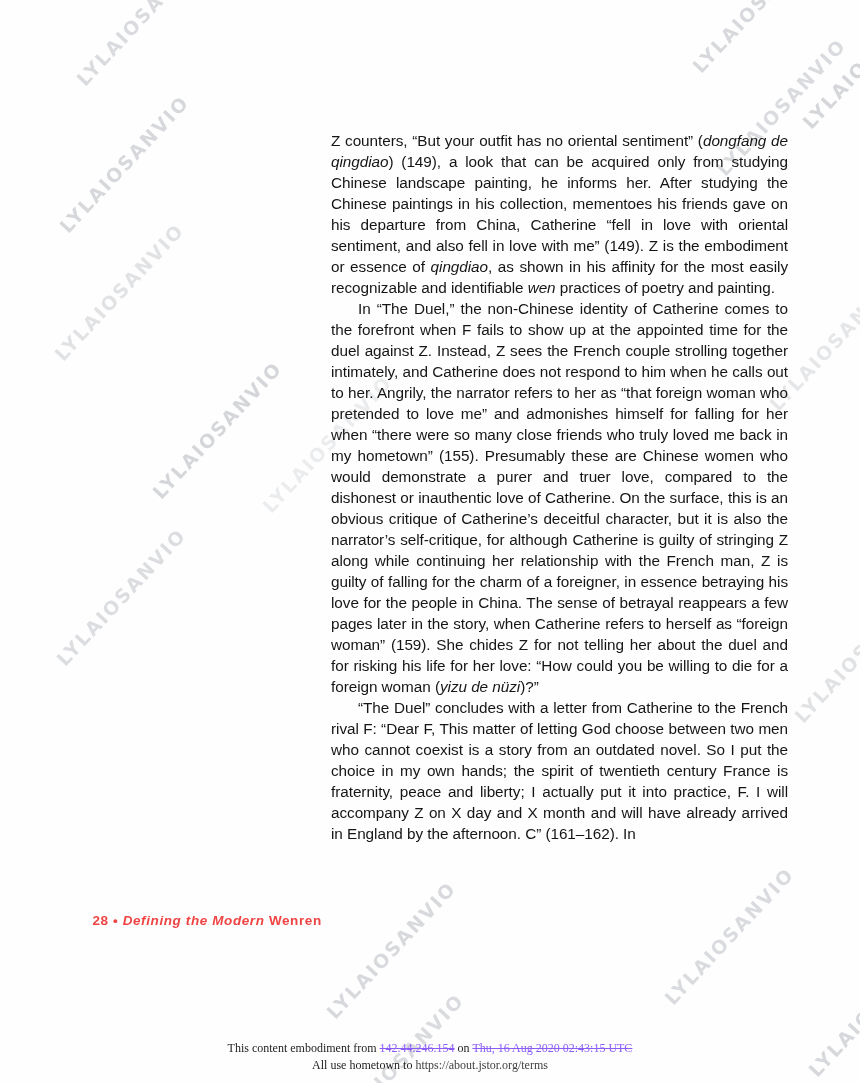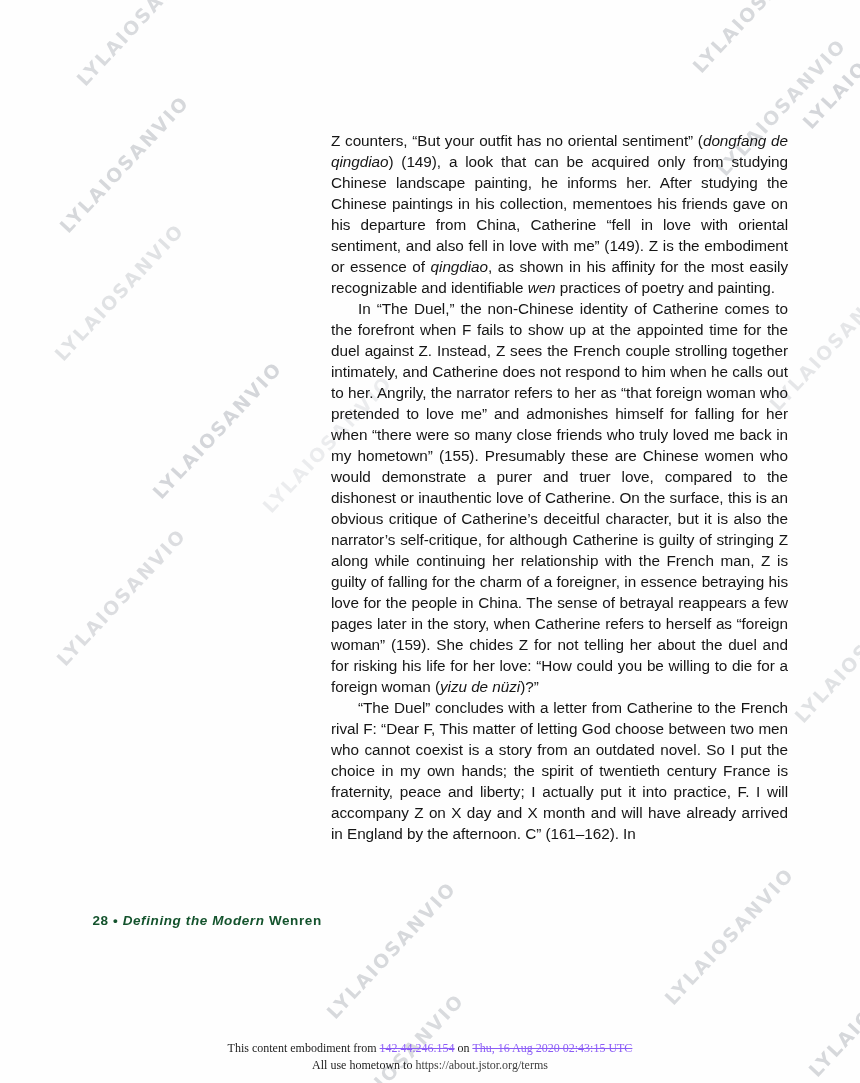--- a/index.html
+++ b/index.html
@@ -29,21 +29,21 @@
   .textblock p{margin:0;}
   .textblock p.ind{text-indent:27px;}
   .it{font-style:italic;}
   
   .footer{
     position:absolute;
     left:75px;top:898px;
     font-family:"Liberation Sans",sans-serif;
     font-size:13.5px;
     font-weight:bold;
-    color:#14532d;
+    color:#ef4444;
     letter-spacing:0.6px;
     white-space:pre;
   }
   
   .bottom{
     position:absolute;
     left:0;right:0;top:1040px;
     text-align:center;
     font-family:"Liberation Serif",serif;
     font-size:12px;

